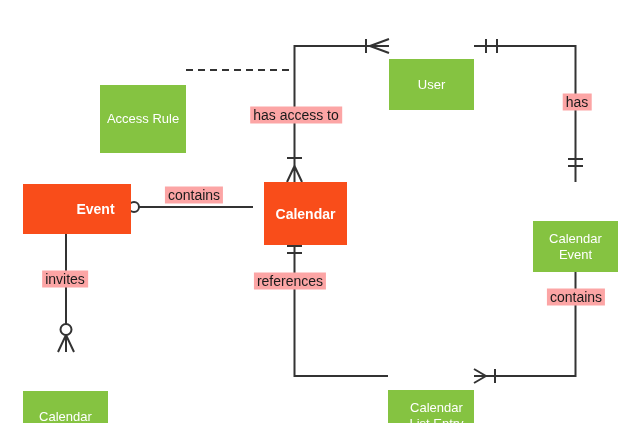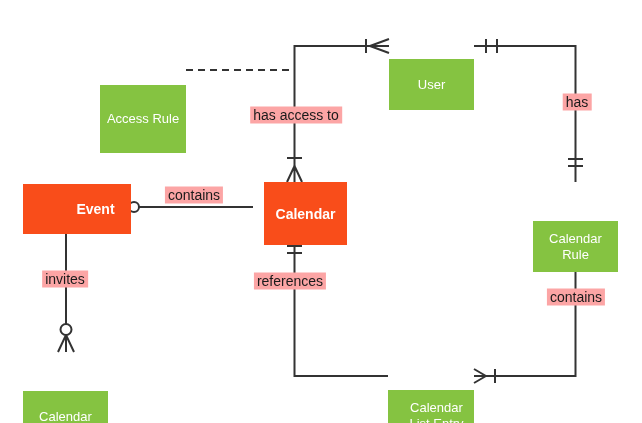--- a/index.html
+++ b/index.html
@@ -71,21 +71,21 @@
   </svg>
 
   <div class="entity primary" style="left:23px; top:184px; width:71px; height:50px;padding-left:37px;">Event</div>
 
   <div class="entity primary" style="left:264px; top:182px; width:83px; height:63px;">Calendar</div>
 
   <div class="entity secondary" style="left:100px; top:46px; width:86px; height:68px;">Access Rule</div>
 
   <div class="entity secondary" style="left:389px; top:20px; width:85px; height:51px;">User</div>
 
-  <div class="entity secondary" style="left:533px; top:182px; width:85px; height:51px;">Calendar Rule</div>
+  <div class="entity secondary" style="left:533px; top:182px; width:85px; height:51px;">Calendar Event</div>
 
   <div class="entity secondary" style="left:388px; top:351px; width:86px; height:51px;padding-left:17px;">Calendar List Entry</div>
 
   <div class="entity secondary" style="left:23px; top:352px; width:85px; height:51px;">Calendar</div>
 
   <div class="rel-label" style="left:194px; top:195px;">contains</div>
 
   <div class="rel-label" style="left:296px; top:115px;">has access to</div>
 
   <div class="rel-label" style="left:577px; top:102px;">has</div>

